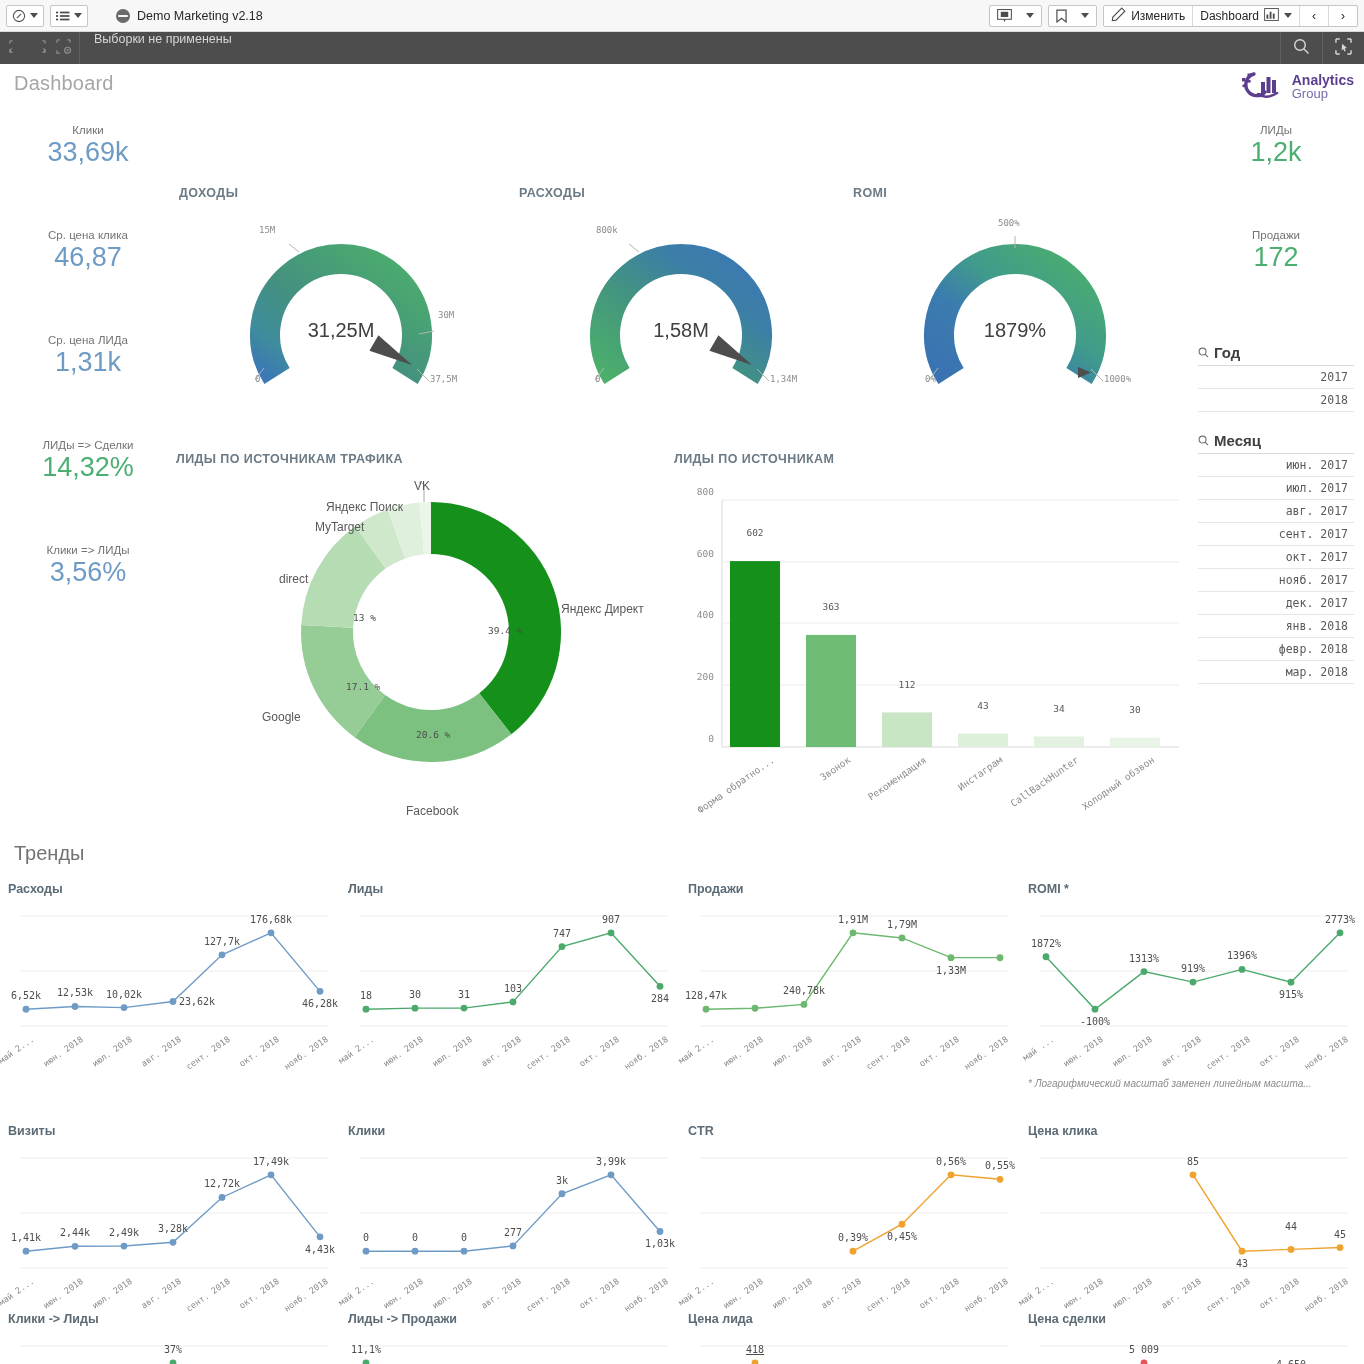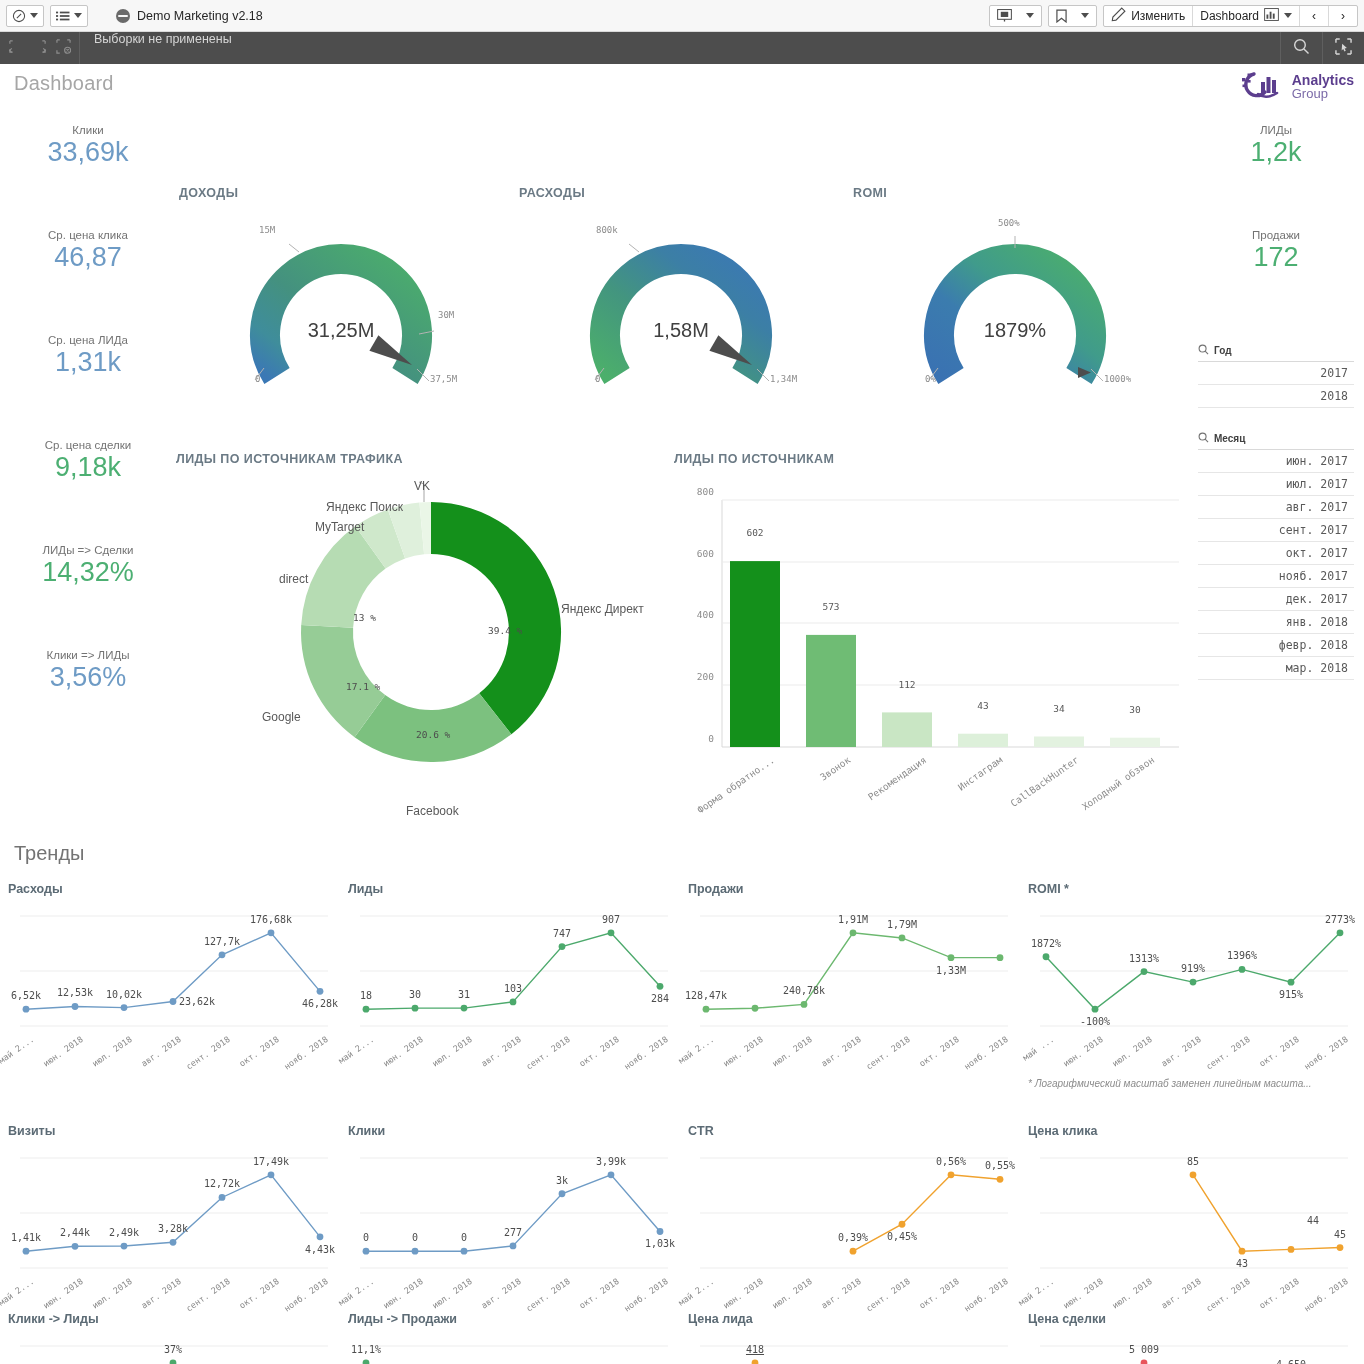--- a/index.html
+++ b/index.html
@@ -67,21 +67,21 @@
   .donut-label{ position:absolute;font-size:12px;color:#595959;white-space:nowrap;}
   .donut-pct{ position:absolute;font-size:9.5px;color:#4d4d4d;font-family:"DejaVu Sans Mono", monospace;white-space:nowrap;}
 
   
   .bc-axis-lab{ position:absolute;font-size:9.5px;color:#8c8c8c;font-family:"DejaVu Sans Mono", monospace;text-align:right;}
   .bc-val{ position:absolute;font-size:9.5px;color:#595959;font-family:"DejaVu Sans Mono", monospace;text-align:center;width:60px;}
   .bc-cat{ position:absolute;font-size:9.5px;color:#8c8c8c;font-family:"DejaVu Sans Mono", monospace;
            transform-origin:right top;transform:rotate(-35deg);white-space:nowrap;text-align:right;}
 
   
-  .filter-head{ display:flex;align-items:center;gap:5px;font-size:10px;font-weight:bold;color:#404040;padding-bottom:4px;border-bottom:1px solid #d9d9d9;}
+  .filter-head{ display:flex;align-items:center;gap:5px;font-size:15px;font-weight:bold;color:#404040;padding-bottom:4px;border-bottom:1px solid #d9d9d9;}
   .filter-item{ font-size:11.5px;color:#595959;text-align:right;padding:4px 6px 4px 0;border-bottom:1px solid #e6e6e6;font-family:"DejaVu Sans Mono", monospace;}
 
   
   .trends-title{ font-size:20px;color:#737373;font-weight:400; }
   .mini-title{ font-size:12.5px;font-weight:bold;color:#5c6b75; }
   .mini-chart{ position:absolute; }
   .pt-lab{ position:absolute;font-size:10px;color:#4d4d4d;font-family:"DejaVu Sans Mono", monospace;white-space:nowrap;text-align:center;}
   .x-lab{ position:absolute;font-size:8.5px;color:#8c8c8c;font-family:"DejaVu Sans Mono", monospace;
           transform-origin:right top;transform:rotate(-35deg);white-space:nowrap;}
   .footnote{ position:absolute;font-size:10px;color:#8c8c8c;font-style:italic;}
@@ -253,24 +253,20 @@
     </div>
     <div class="kpi" style="height:105px">
       <div class="lab">Ср. цена клика</div>
       <div class="val blue">46,87</div>
     </div>
     <div class="kpi" style="height:105px">
       <div class="lab">Ср. цена ЛИДа</div>
       <div class="val blue">1,31k</div>
     </div>
     <div class="kpi" style="height:105px">
-      <div class="lab">Ср. цена сделки</div>
-      <div class="val green">9,18k</div>
-    </div>
-    <div class="kpi" style="height:105px">
       <div class="lab">ЛИДы =&gt; Сделки</div>
       <div class="val green">14,32%</div>
     </div>
     <div class="kpi">
       <div class="lab">Клики =&gt; ЛИДы</div>
       <div class="val blue">3,56%</div>
     </div>
   </div>
 
   <div class="kpi-col" style="left:1188px;top:60px;width:176px;">
@@ -448,21 +444,21 @@
       <rect x="436" y="265.7" width="50" height="9.3" fill="#e8f4e5"></rect>
     </svg>
 
     <div class="bc-axis-lab" style="left:0;top:281px;width:40px;">0</div>
     <div class="bc-axis-lab" style="left:0;top:219px;width:40px;">200</div>
     <div class="bc-axis-lab" style="left:0;top:157px;width:40px;">400</div>
     <div class="bc-axis-lab" style="left:0;top:96px;width:40px;">600</div>
     <div class="bc-axis-lab" style="left:0;top:34px;width:40px;">800</div>
 
     <div class="bc-val" style="left:51px;top:75px;">602</div>
-    <div class="bc-val" style="left:127px;top:149px;">573</div>
+    <div class="bc-val" style="left:127px;top:149px;">363</div>
     <div class="bc-val" style="left:203px;top:227px;">112</div>
     <div class="bc-val" style="left:279px;top:248px;">43</div>
     <div class="bc-val" style="left:355px;top:251px;">34</div>
     <div class="bc-val" style="left:431px;top:252px;">30</div>
 
     <div class="bc-cat" style="left:0;top:302px;width:96px;">Форма обратно...</div>
     <div class="bc-cat" style="left:76px;top:302px;width:96px;">Звонок</div>
     <div class="bc-cat" style="left:152px;top:302px;width:96px;">Рекомендация</div>
     <div class="bc-cat" style="left:228px;top:302px;width:96px;">Инстаграм</div>
     <div class="bc-cat" style="left:304px;top:302px;width:96px;">CallBackHunter</div>
@@ -682,21 +678,21 @@
           <line x1="12" x2="320" y1="89" y2="89" stroke="#ededed" stroke-width="1"></line>
           <line x1="12" x2="320" y1="144" y2="144" stroke="#ededed" stroke-width="1"></line>
           <path d="M165,50.80555555555554 L214,127.19444444444444 L263,125.37566137566137 L312,123.5568783068783" fill="none" stroke="#f0a22e" stroke-width="1.4"></path>
           <circle cx="165" cy="50.80555555555554" r="3.4" fill="#f0a22e"></circle>
           <circle cx="214" cy="127.19444444444444" r="3.4" fill="#f0a22e"></circle>
           <circle cx="263" cy="125.37566137566137" r="3.4" fill="#f0a22e"></circle>
           <circle cx="312" cy="123.5568783068783" r="3.4" fill="#f0a22e"></circle>
         </svg>
         <div class="pt-lab" style="left: 137px; top: 31.8056px; width: 56px;">85</div>
         <div class="pt-lab" style="left: 186px; top: 134.194px; width: 56px;">43</div>
-        <div class="pt-lab" style="left: 235px; top: 91px; width: 56px; text-align: right;">44</div>
+        <div class="pt-lab" style="left: 235px; top: 97px; width: 56px;">44</div>
         <div class="pt-lab" style="left: 284px; top: 104.557px; width: 56px;">45</div>
         <div class="x-lab" style="left: -34px; top: 152px; width: 56px; text-align: right;">май 2...</div>
         <div class="x-lab" style="left: 15px; top: 152px; width: 56px; text-align: right;">июн. 2018</div>
         <div class="x-lab" style="left: 64px; top: 152px; width: 56px; text-align: right;">июл. 2018</div>
         <div class="x-lab" style="left: 113px; top: 152px; width: 56px; text-align: right;">авг. 2018</div>
         <div class="x-lab" style="left: 162px; top: 152px; width: 56px; text-align: right;">сент. 2018</div>
         <div class="x-lab" style="left: 211px; top: 152px; width: 56px; text-align: right;">окт. 2018</div>
         <div class="x-lab" style="left: 260px; top: 152px; width: 56px; text-align: right;">нояб. 2018</div>
       </div>
       <div class="mini-chart" style="left: 8px; top: 1248px; width: 328px;">

